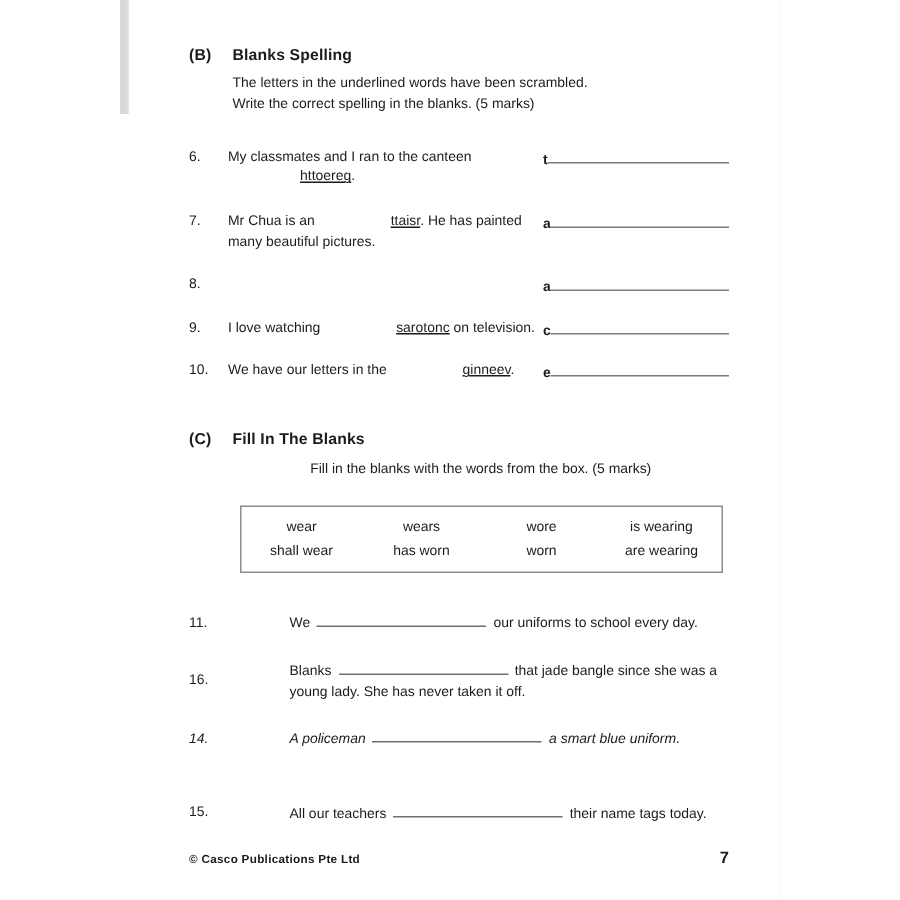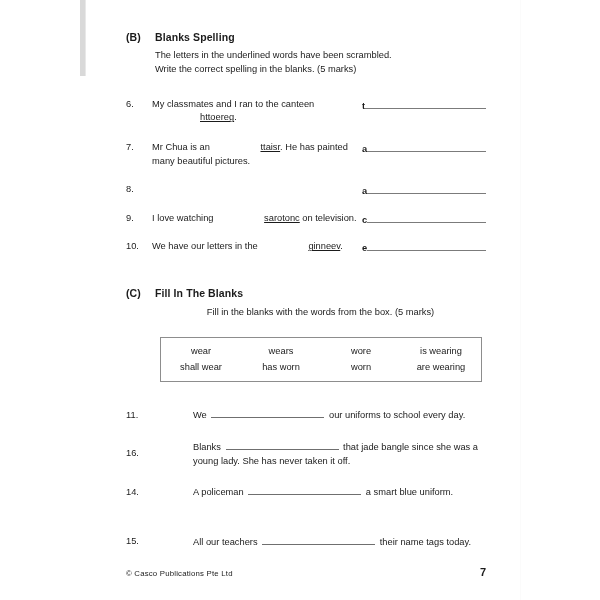--- a/index.html
+++ b/index.html
@@ -155,20 +155,21 @@
     left: 126px;
     top: 566px;
     width: 360px;
     display: flex;
     justify-content: space-between;
     align-items: baseline;
   }
   .copyright {
     font-size: 7.8px;
     letter-spacing: 0.2px;
+    font-weight: bold;
   }
   .page-number {
     font-size: 11px;
     font-weight: bold;
   }
 </style>
 </head>
 <body>
 
 <div class="page">
@@ -263,21 +264,21 @@
       <div class="q-num">11.</div>
       <div class="q-body"><span>We</span> <span class="blank" style="width:113px;"></span> <span>our uniforms to school every day.</span></div>
     </div>
 
     <div class="q-row" style="margin-top:17px;">
       <div class="q-num">16.</div>
       <div class="q-body"><span>Blanks</span> <span class="blank" style="width:113px;"></span> <span>that jade bangle since she was a young lady.  She has never taken it off.</span></div>
     </div>
 
 
-    <div class="q-row" style="margin-top:17px;">
+    <div class="q-row" style="margin-top:17px;font-style:italic;">
       <div class="q-num">14.</div>
       <div class="q-body"><span>A policeman</span> <span class="blank" style="width:113px;"></span> <span>a smart blue uniform.</span></div>
     </div>
 
     <div class="q-row" style="margin-top:35px;">
       <div class="q-num">15.</div>
       <div class="q-body"><span>All our teachers</span> <span class="blank" style="width:113px;"></span> <span>their name tags today.</span></div>
     </div>
 
   </div>

